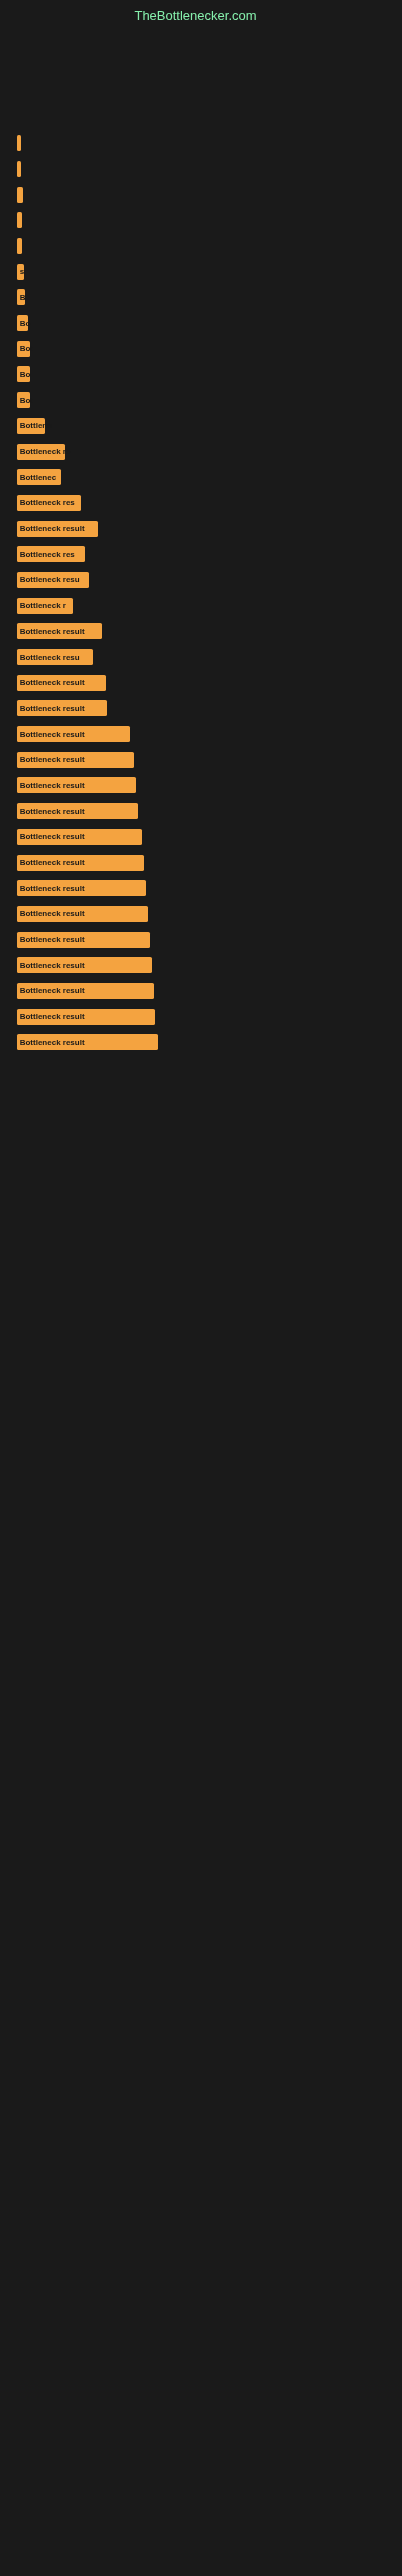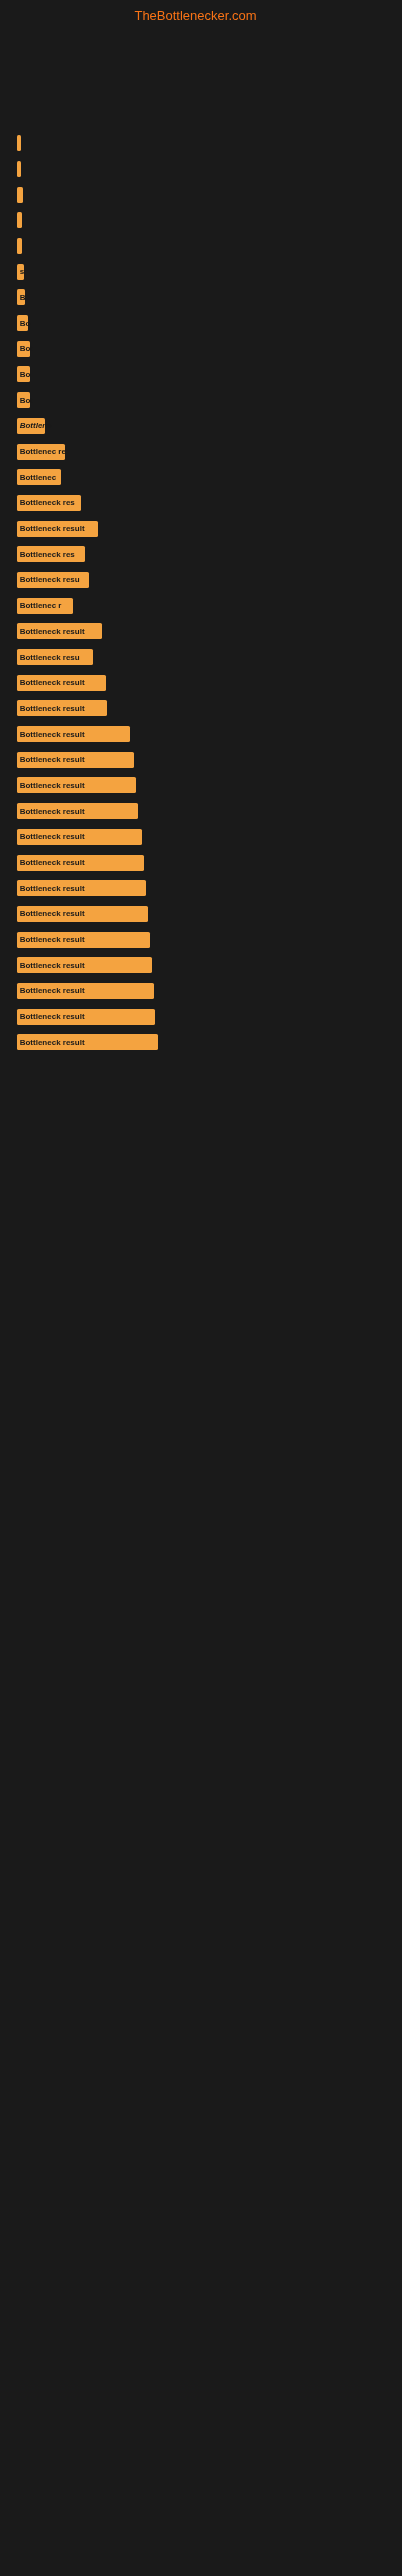--- a/index.html
+++ b/index.html
@@ -12,21 +12,21 @@
       background-color: #1a1a1a;
       width: 403px;
       min-height: 2576px;
       font-family: Arial, sans-serif;
       position: relative;
       overflow-x: hidden;
     }
 
     .site-title {
       text-align: center;
-      color: #f97316;
+      color: #86efac;
       font-size: 13px;
       padding: 8px 12px 4px 0;
       font-weight: normal;
     }
 
     .chart-area {
       width: 370px;
       margin: 0 auto;
       position: relative;
     }
@@ -143,29 +143,29 @@
       </div>
       <div class="bar-row">
         <div class="bar-container">
           <div class="bar" style="width: 13.7px;">
             <span class="bar-text">Bot</span>
           </div>
         </div>
       </div>
       <div class="bar-row">
         <div class="bar-container">
-          <div class="bar" style="width: 28px; font-style: italic;">
+          <div class="bar" style="width: 28px;">
             <span class="bar-text">Bottlene</span>
           </div>
         </div>
       </div>
       <div class="bar-row">
         <div class="bar-container">
           <div class="bar" style="width: 48px;">
-            <span class="bar-text">Bottlenec re</span>
+            <span class="bar-text">Bottleneck re</span>
           </div>
         </div>
       </div>
       <div class="bar-row">
         <div class="bar-container">
           <div class="bar" style="width: 44px; text-align: center;">
             <span class="bar-text">Bottlenec</span>
           </div>
         </div>
       </div>
@@ -193,21 +193,21 @@
       <div class="bar-row">
         <div class="bar-container">
           <div class="bar" style="width: 72px;">
             <span class="bar-text">Bottleneck resu</span>
           </div>
         </div>
       </div>
       <div class="bar-row">
         <div class="bar-container">
           <div class="bar" style="width: 56px;">
-            <span class="bar-text">Bottlenec r</span>
+            <span class="bar-text">Bottleneck r</span>
           </div>
         </div>
       </div>
       <div class="bar-row">
         <div class="bar-container">
           <div class="bar" style="width: 85px;">
             <span class="bar-text">Bottleneck result</span>
           </div>
         </div>
       </div>

